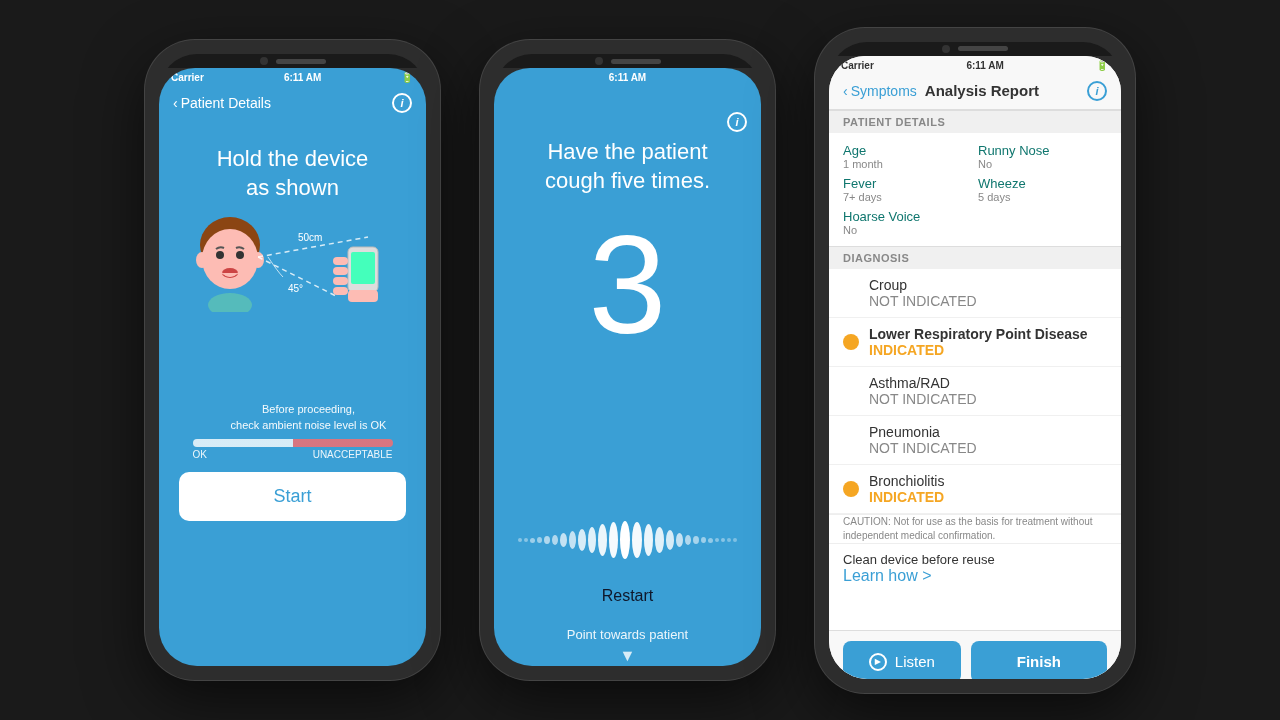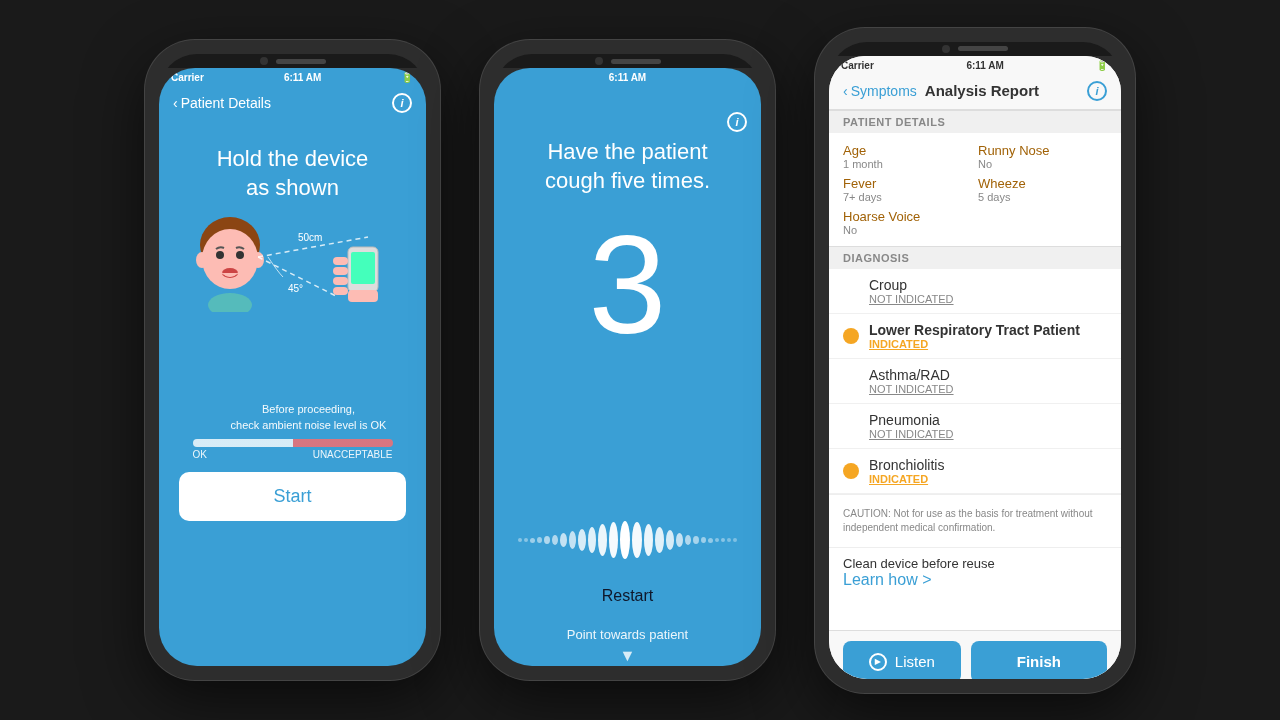--- a/index.html
+++ b/index.html
@@ -293,21 +293,21 @@
     .detail-grid {
       background: white;
       padding: 10px 14px;
       display: grid;
       grid-template-columns: 1fr 1fr;
       gap: 6px;
     }
     .detail-item { }
     .detail-label {
       font-size: 13px;
-      color: #a16207;
+      color: #0f766e;
       font-weight: 500;
     }
     .detail-value {
       font-size: 11px;
       color: #888;
     }
     .diagnosis-section {
       background: white;
       flex: 1;
     }
@@ -325,29 +325,28 @@
       flex-shrink: 0;
     }
     .dot-orange { background: #f5a623; }
     .dot-empty { width: 16px; height: 16px; flex-shrink: 0; }
     .diagnosis-name {
       font-size: 14px;
       color: #333;
       font-weight: 500;
     }
     .diagnosis-status {
-      font-size: 11px;
+      font-size: 14px;
       color: #888;
-      text-decoration: underline;
     }
     .diagnosis-status.indicated { color: #f5a623; font-weight: 600; }
     .caution-text {
       font-size: 10px;
       color: #888;
-      padding: 12px 14px;
+      padding: 0 14px;
       background: white;
       line-height: 1.4;
       border-top: 1px solid #eee;
     }
     .clean-section {
       background: white;
       padding: 8px 14px;
       border-top: 1px solid #eee;
     }
     .clean-title {
@@ -629,21 +628,21 @@
           <div class="dot-empty"></div>
           <div>
             <div class="diagnosis-name">Croup</div>
             <div class="diagnosis-status">NOT INDICATED</div>
           </div>
         </div>
 
         <div class="diagnosis-item">
           <div class="indicator-dot dot-orange"></div>
           <div>
-            <div class="diagnosis-name" style="font-weight:700;">Lower Respiratory Tract Patient</div>
+            <div class="diagnosis-name" style="font-weight:700;">Lower Respiratory Point Disease</div>
             <div class="diagnosis-status indicated">INDICATED</div>
           </div>
         </div>
 
         <div class="diagnosis-item">
           <div class="dot-empty"></div>
           <div>
             <div class="diagnosis-name">Asthma/RAD</div>
             <div class="diagnosis-status">NOT INDICATED</div>
           </div>

